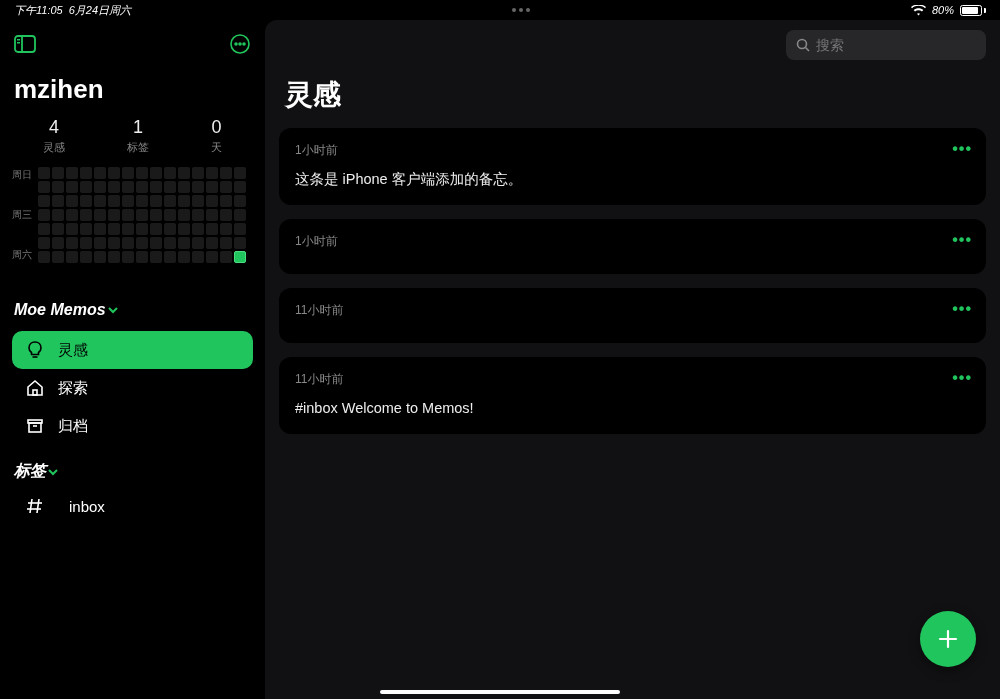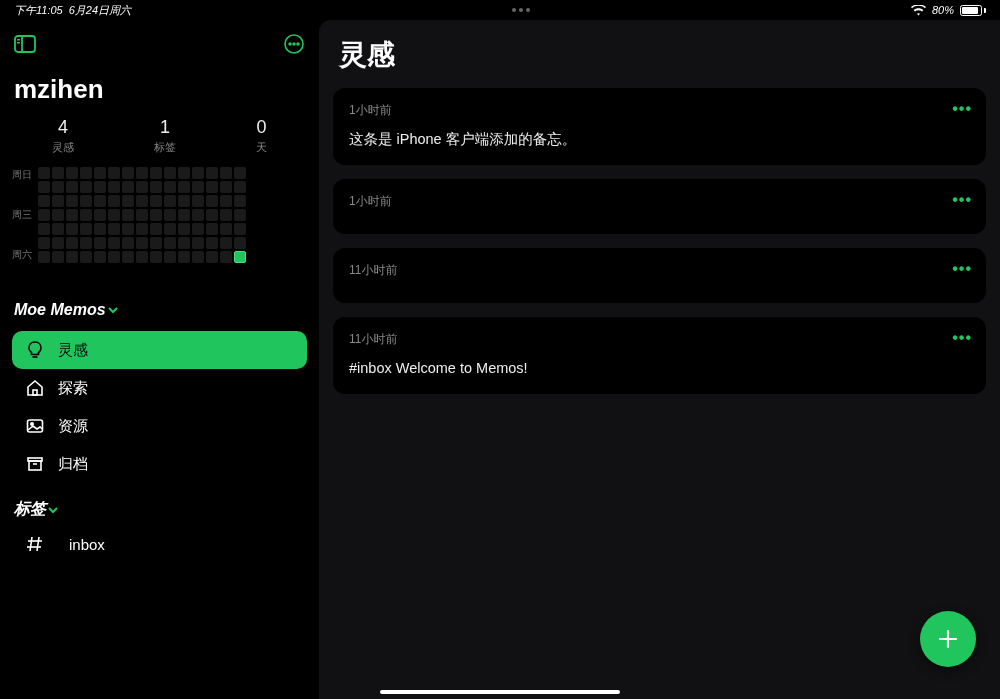--- a/index.html
+++ b/index.html
@@ -18,21 +18,21 @@
 .dots { display:flex; gap:3px; }
 .dots span { width:4px; height:4px; border-radius:50%; background:#666; display:block; }
 .battery { display:inline-flex; align-items:center; gap:2px; }
 .battery-body { width:22px; height:11px; border:1px solid #fff; border-radius:2.5px; position:relative; }
 .battery-fill { position:absolute; left:1px; top:1px; bottom:1px; width:80%; background:#fff; border-radius:1px; }
 .battery-tip { width:2px; height:5px; background:#fff; border-radius:0 1px 1px 0; }
 
 .app { display:flex; height: calc(100% - 20px); }
 
 
-.sidebar { width: 319px; background:#000; padding: 10px 12px 0 12px; display:flex; flex-direction:column; }
+.sidebar { width: 265px; background:#000; padding: 10px 12px 0 12px; display:flex; flex-direction:column; }
 .sidebar-top { display:flex; justify-content:space-between; align-items:center; height:28px; margin-bottom:10px; }
 .icon-btn { width:26px; height:26px; display:flex; align-items:center; justify-content:center; cursor:pointer; }
 .username { font-size:26px; font-weight:700; margin: 6px 0 12px 2px; }
 
 .stats { display:flex; justify-content:space-around; margin-bottom:12px; }
 .stat { text-align:center; }
 .stat-num { font-size:18px; font-weight:400; color:#eee; }
 .stat-label { font-size:11px; color:#888; margin-top:2px; }
 
 .heatmap-wrap { display:flex; gap:6px; margin-bottom:32px; }
@@ -280,30 +280,20 @@
           <svg width="20" height="20" viewBox="0 0 20 20" stroke="currentColor" fill="none" stroke-width="1.6">
               <path d="M3 9 L10 3 L17 9 L17 17 L3 17 Z"></path>
               <rect x="8" y="12" width="4" height="5"></rect>
             </svg>
         </span>
         <span>探索</span>
       </div>
       <div class="nav-item">
         <span class="nav-icon">
           <svg width="20" height="20" viewBox="0 0 20 20" stroke="currentColor" fill="none" stroke-width="1.6">
-              <rect x="2.5" y="4" width="15" height="12" rx="2"></rect>
-              <circle cx="7" cy="8" r="1.2" fill="currentColor"></circle>
-              <path d="M3 14 L8 10 L12 13 L15 11 L17.5 13"></path>
-            </svg>
-        </span>
-        <span>资源</span>
-      </div>
-      <div class="nav-item">
-        <span class="nav-icon">
-          <svg width="20" height="20" viewBox="0 0 20 20" stroke="currentColor" fill="none" stroke-width="1.6">
               <rect x="3" y="4" width="14" height="3"></rect>
               <rect x="4" y="7" width="12" height="9"></rect>
               <line x1="8" y1="10" x2="12" y2="10"></line>
             </svg>
         </span>
         <span>归档</span>
       </div>
     </nav>
 
     <div class="section-header">
@@ -322,20 +312,31 @@
             <line x1="14" y1="3" x2="12" y2="17"></line>
             <line x1="3" y1="7" x2="17" y2="7"></line>
             <line x1="2" y1="13" x2="16" y2="13"></line>
           </svg>
       </span>
       <span>inbox</span>
     </div>
   </aside>
 
   <main class="main">
+    <div class="main-header">
+      <div class="search">
+        <span>
+          <svg width="14" height="14" viewBox="0 0 14 14" stroke="#888" fill="none" stroke-width="1.6">
+              <circle cx="6" cy="6" r="4.5"></circle>
+              <line x1="9.5" y1="9.5" x2="13" y2="13"></line>
+            </svg>
+        </span>
+        <input type="text" placeholder="搜索" style="">
+      </div>
+    </div>
 
     <h1 class="page-title">灵感</h1>
 
     <div class="memo-list" id="memo-list">
         <div class="memo-card">
     <div class="memo-time">1小时前</div>
     <div class="memo-content">这条是 iPhone 客户端添加的备忘。</div>
     <div class="memo-more">•••</div>
   </div>
         <div class="memo-card">

